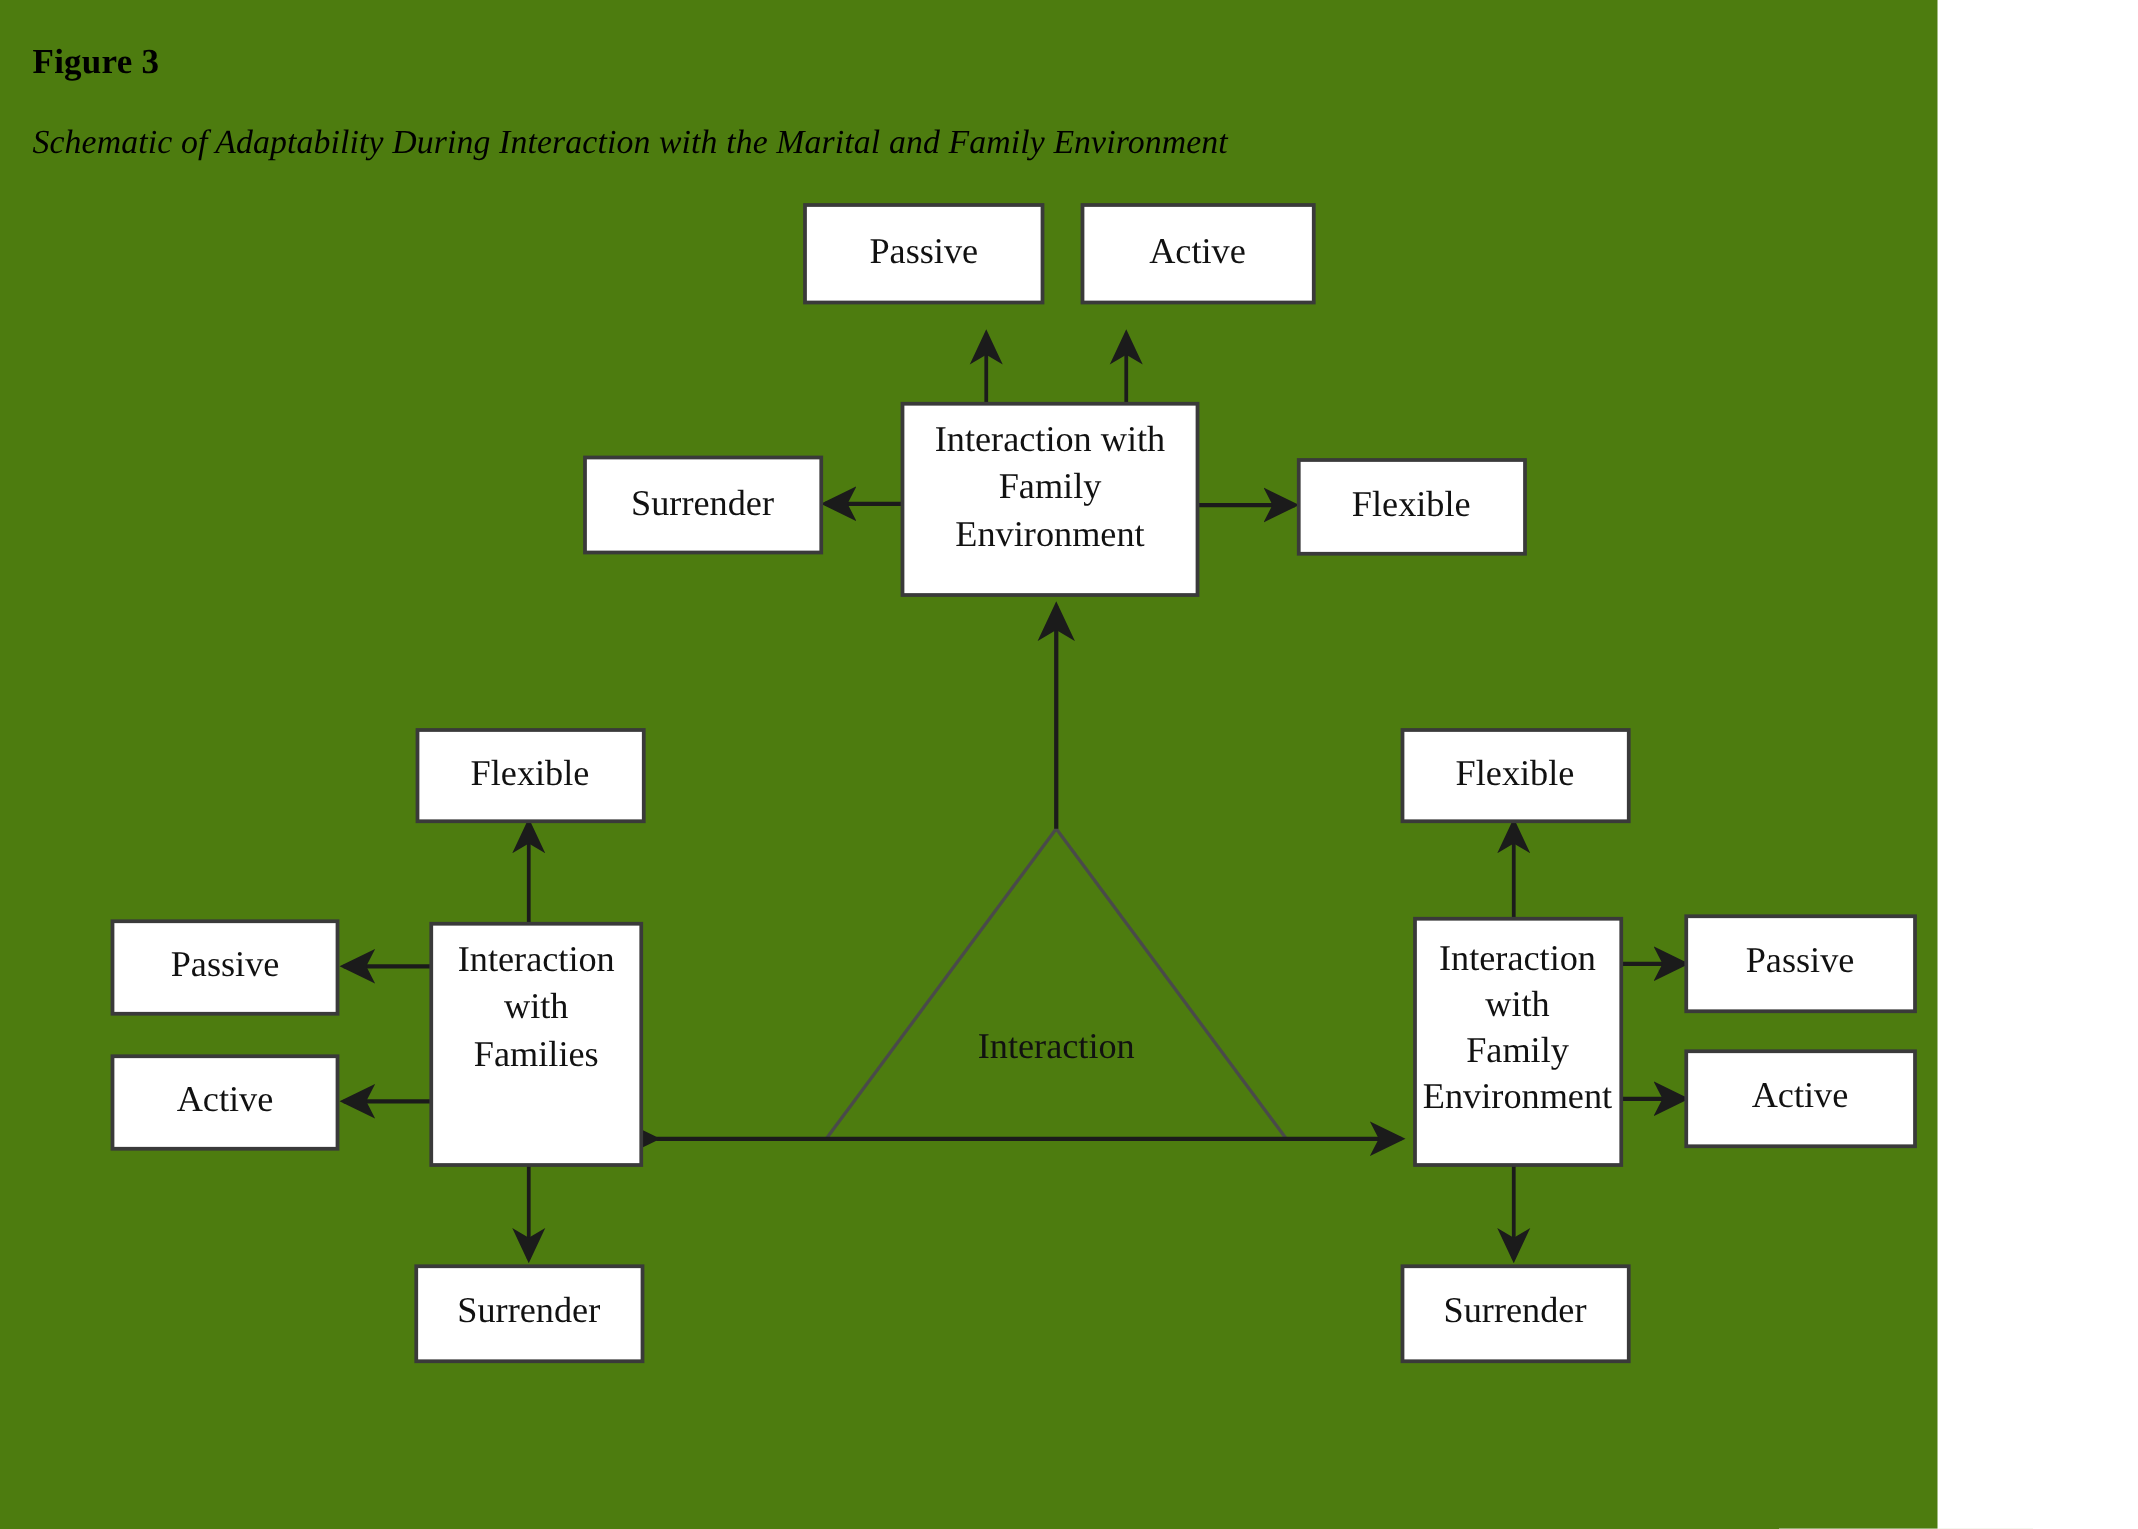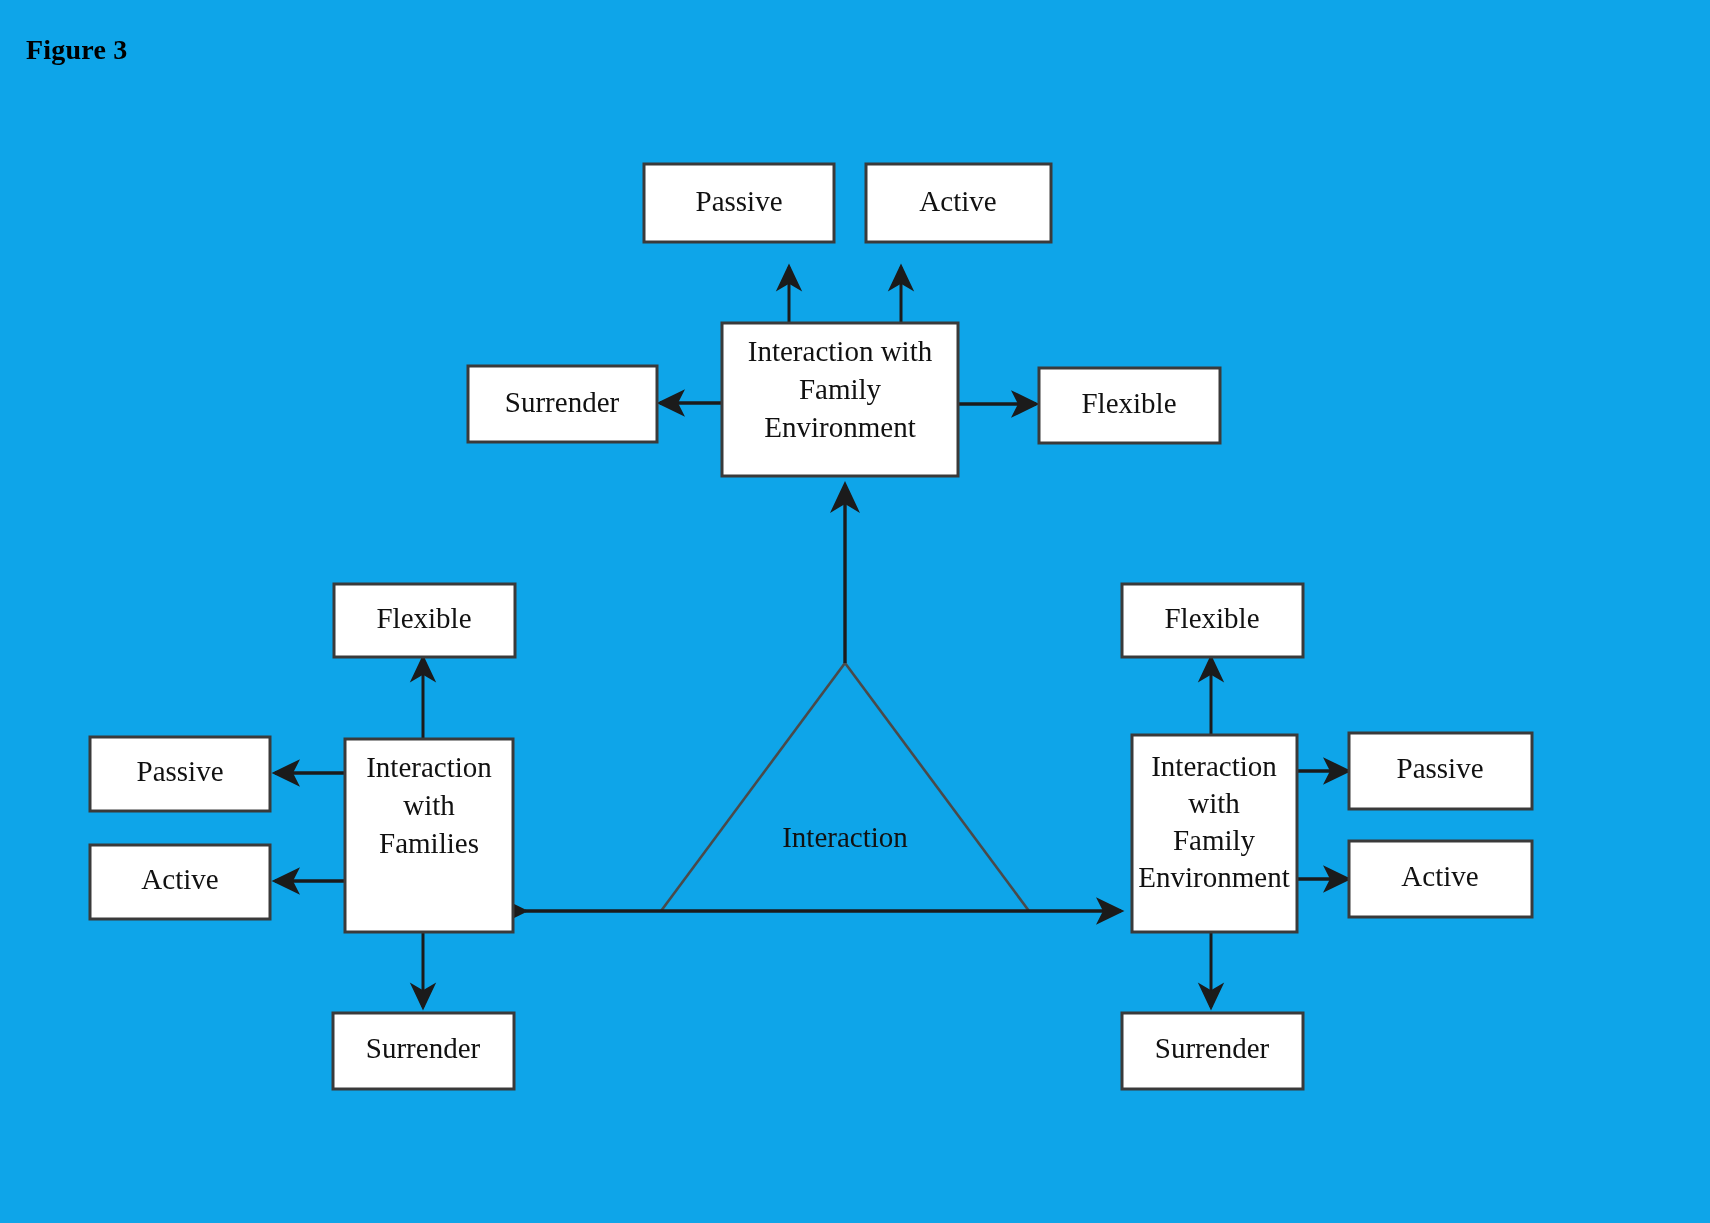--- a/index.html
+++ b/index.html
@@ -2,23 +2,23 @@
 <html><head>
 <meta charset="utf-8">
 <style>
   html, body {
     margin: 0;
     padding: 0;
     background: #ffffff;
   }
   #page {
     position: relative;
-    width: 1710px;
+    width: 1550px;
     height: 1223px;
-    background: #0ea5e9;
+    background: #4d7c0f;
     overflow: hidden;
     font-family: "Liberation Serif", "DejaVu Serif", serif;
   }
   #fig-label {
     position: absolute;
     left: 26px;
     top: 34px;
     font-size: 28px;
     font-weight: bold;
     color: #000000;
@@ -75,20 +75,21 @@
     text-anchor: middle;
     dominant-baseline: middle;
   }
 </style>
 </head>
 <body>
 
 <div id="page">
 
   <div id="fig-label">Figure 3</div>
+  <div id="fig-caption">Schematic of Adaptability During Interaction with the Marital and Family Environment</div>
 
   <svg id="diagram" viewBox="0 0 1710 1223">
     <defs>
       <marker id="ah" markerWidth="9" markerHeight="9" refX="7.4" refY="4.5" orient="auto" markerUnits="strokeWidth">
         <path d="M0,0.4 L8.4,4.5 L0,8.6 L2.1,4.5 Z" fill="#1b1b1b"></path>
       </marker>
       <marker id="ah2" markerWidth="9" markerHeight="9" refX="7.4" refY="4.5" orient="auto" markerUnits="strokeWidth">
         <path d="M0,0.4 L8.4,4.5 L0,8.6 L2.1,4.5 Z" fill="#1b1b1b"></path>
       </marker>
       <marker id="ahs" markerWidth="10" markerHeight="10" refX="8.2" refY="5" orient="auto" markerUnits="strokeWidth">

